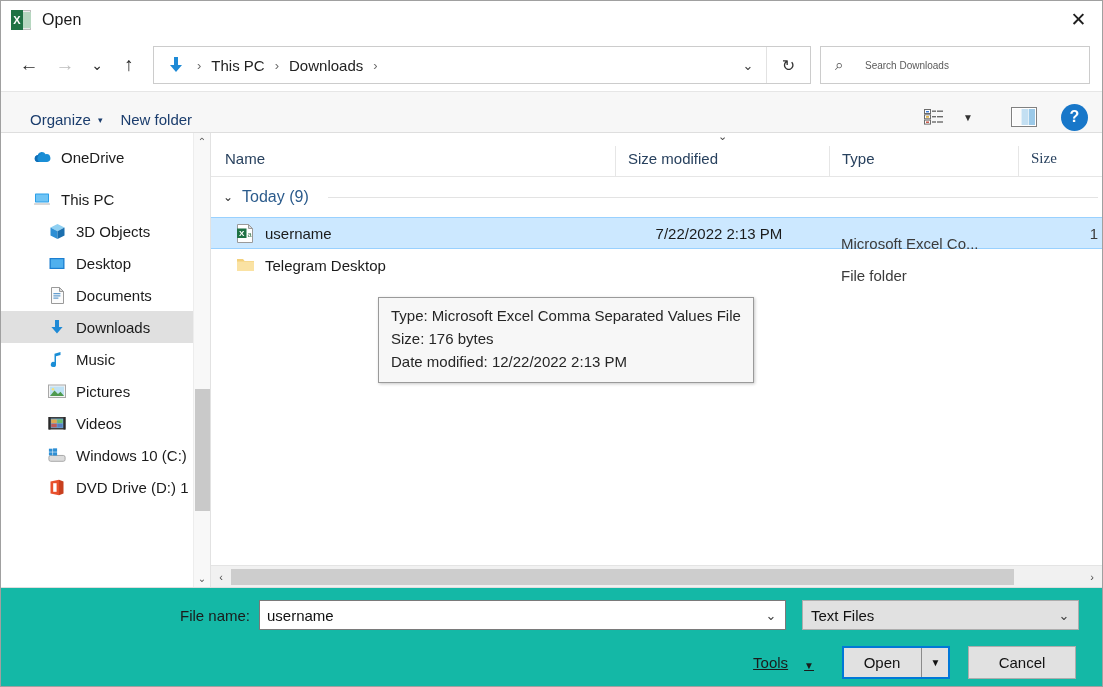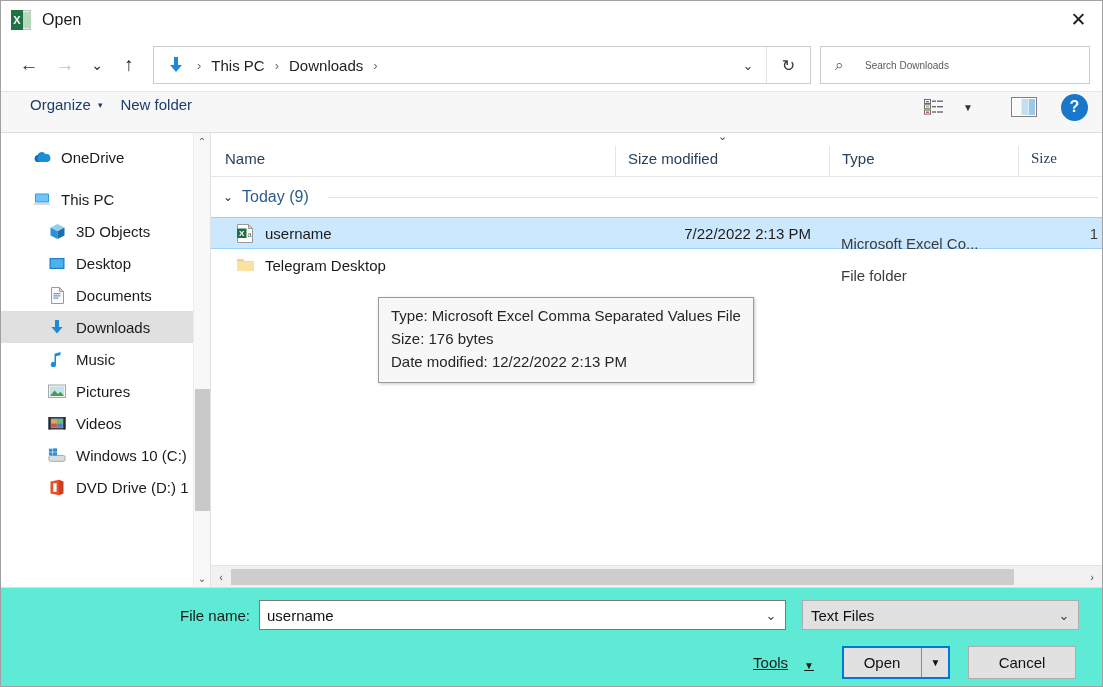--- a/index.html
+++ b/index.html
@@ -112,21 +112,21 @@
   }
   .search-ic { width: 20px; color: #555; font-size: 15px; }
   .search-ph { font-size: 10px; color: #5a5a5a; margin-left: 10px; }
 
   
   .toolbar {
     height: 42px; min-height: 42px;
     background: #f7f7f7;
     border-top: 1px solid #e6e6e6;
     border-bottom: 1px solid #dedede;
-    display: flex; align-items: flex-start;
+    display: flex; align-items: flex-end;
     padding: 0 14px 0 20px;
   }
   .tb-item {
     font-size: 15px; color: #1b3d6d;
     padding: 4px 9px; display: flex; align-items: center; gap: 7px;
     cursor: default;
   }
   .tb-item .caret { font-size: 9px; color: #1b3d6d; }
   .tb-spacer { flex: 1; }
   .tb-icons { display: flex; align-items: center; gap: 0; }
@@ -230,21 +230,21 @@
   .row {
     height: 32px; display: flex; align-items: center;
     font-size: 15px; color: #1b1b1b; cursor: default;
   }
   .row.sel { background: #cce8ff; border-top: 1px solid #99d1ff; border-bottom: 1px solid #99d1ff; height: 32px; }
   .cell { padding-left: 12px; white-space: nowrap; overflow: hidden; }
   .cell.c-name {
     width: 404px; display: flex; align-items: center; gap: 10px;
     padding-left: 25px;
   }
-  .cell.c-date { width: 214px; text-align: right; padding-right: 18px; color: #1b1b1b; }
+  .cell.c-date { width: 214px; text-align: center; padding-right: 18px; color: #1b1b1b; }
   .cell.c-type { width: 189px; color: #3b3b3b; margin-top: 20px; }
   .cell.c-size { flex: 1; text-align: right; padding-right: 4px; color: #3b3b3b; }
   .file-ic { width: 19px; height: 19px; flex: none; }
 
   
   .tooltip {
     position: absolute;
     left: 167px; top: 120px;
     background: #f7f7f7;
     border: 1px solid #9a9a9a;
@@ -267,21 +267,21 @@
   }
   .hs-track { flex: 1; height: 22px; position: relative; }
   .hs-thumb {
     position: absolute; left: 0; top: 3px; height: 16px;
     width: 92%; background: #cdcdcd;
   }
 
   
   .footer {
     height: 98px; min-height: 98px;
-    background: #5eead4;
+    background: #14b8a6;
     position: relative;
   }
   .fn-row {
     display: flex; align-items: center;
     padding-top: 12px;
   }
   .fn-label {
     width: 258px; text-align: right; padding-right: 9px;
     font-size: 15px; color: #1b1b1b;
   }

